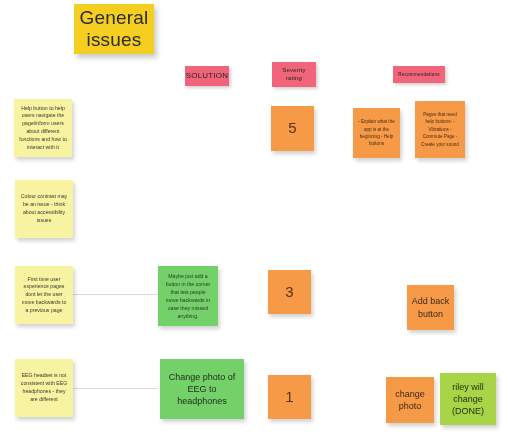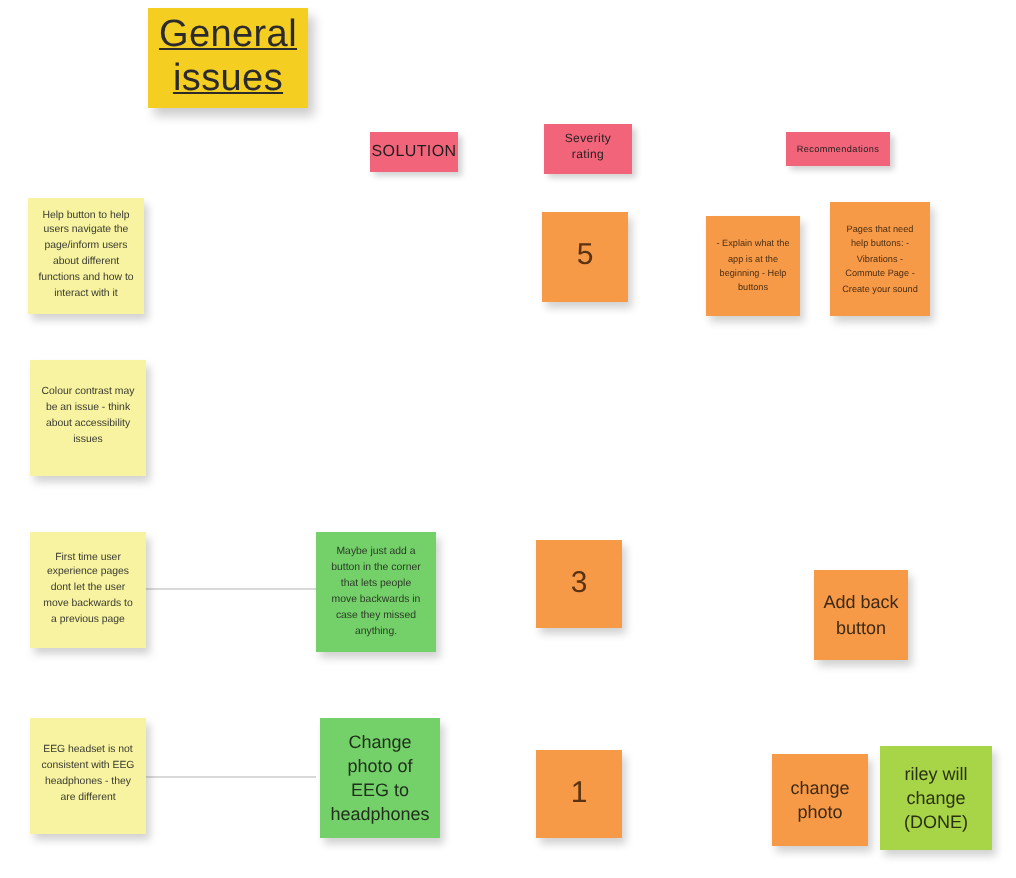--- a/index.html
+++ b/index.html
@@ -29,21 +29,20 @@
 
   
   .title-note{
     background:#f5ce22;
     font-size:19px;
     font-weight:400;
     letter-spacing:.2px;
     line-height:1.15;
     color:#2b2b2b;
     box-shadow:3px 4px 5px rgba(0,0,0,0.20);
-    text-decoration:underline;
   }
 
   
   .hdr{
     background:#f2647a;
     color:#1f1f1f;
     font-size:8px;
     letter-spacing:.2px;
     box-shadow:2px 2px 3px rgba(0,0,0,0.18);
   }
@@ -132,21 +131,21 @@
   </div>
 
   <div class="note yellow" style="left:15px;top:359px;width:58px;height:58px;">
     <span>EEG headset is not consistent with EEG headphones - they are different</span>
   </div>
 
   <div class="note green" style="left:158px;top:266px;width:60px;height:60px;">
     <span>Maybe just add a button in the corner that lets people move backwards in case they missed anything.</span>
   </div>
 
-  <div class="note green big" style="left:160px;top:359px;width:60px;height:60px;">
+  <div class="note green big" style="left:160px;top:359px;width:84px;height:60px;">
     <span>Change photo of EEG to headphones</span>
   </div>
 
   <div class="note orange" style="left:271px;top:106px;width:43px;height:45px;">
     <span>5</span>
   </div>
 
   <div class="note orange" style="left:268px;top:270px;width:43px;height:44px;">
     <span>3</span>
   </div>

